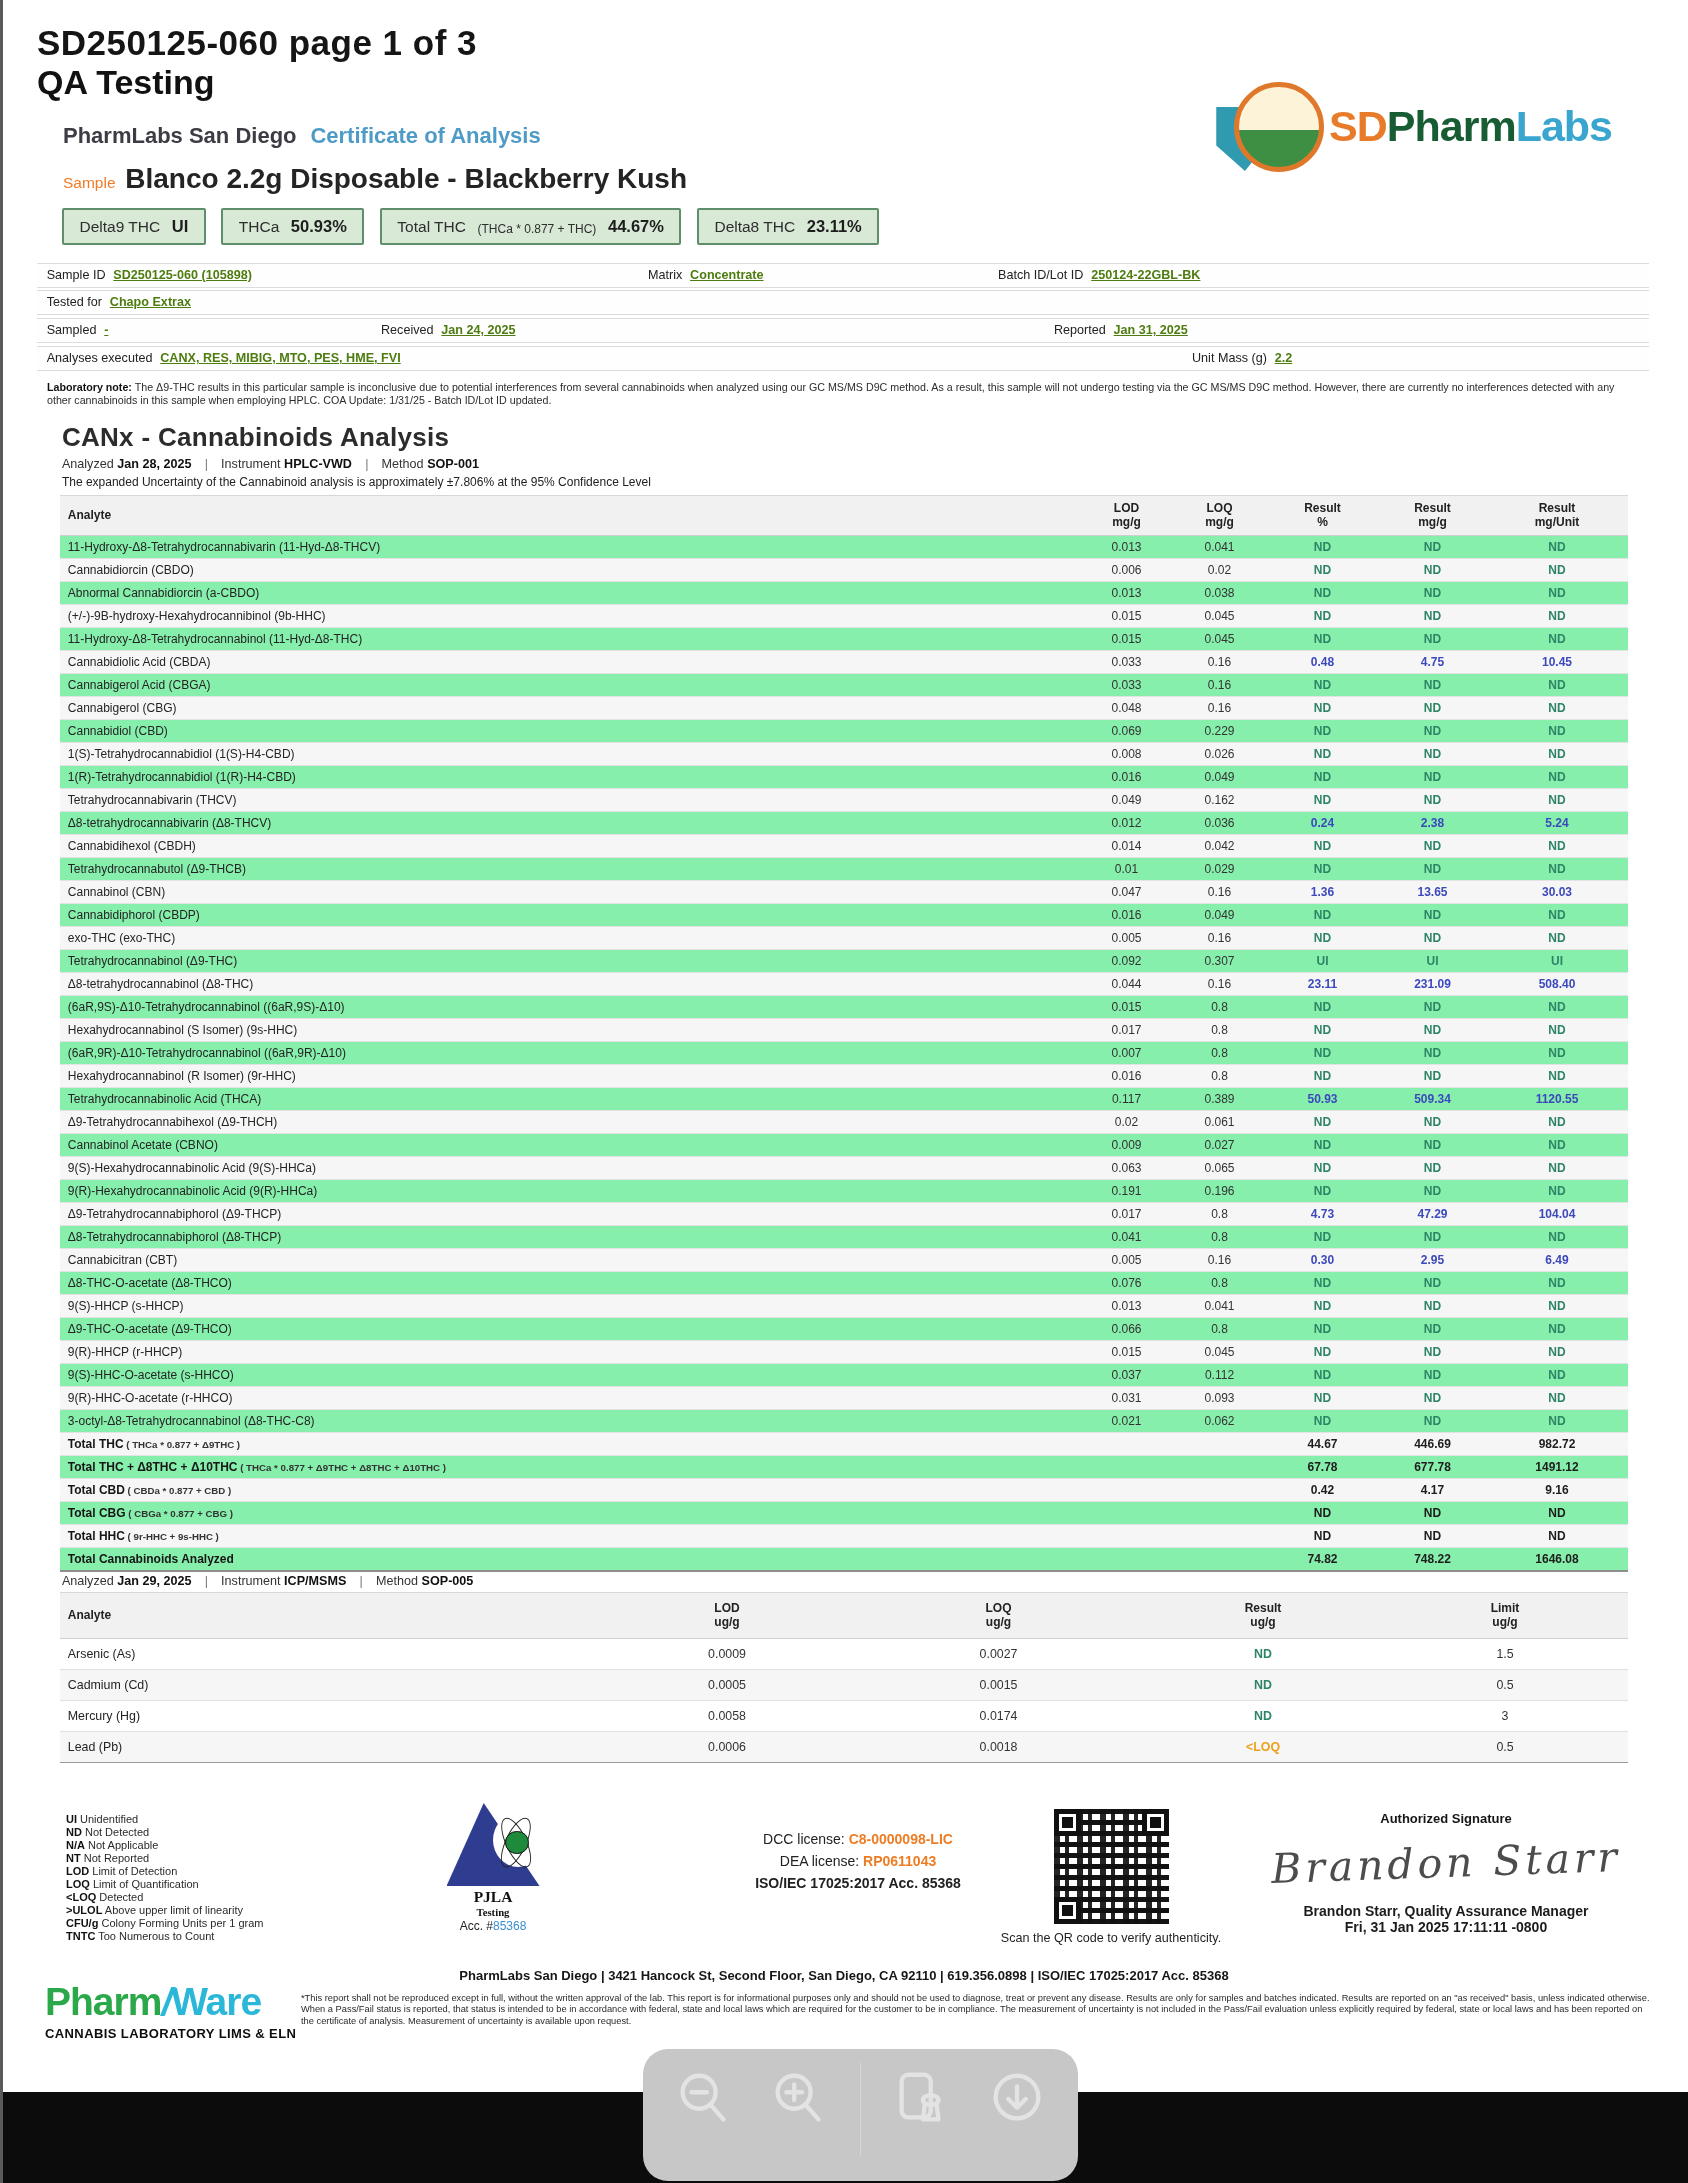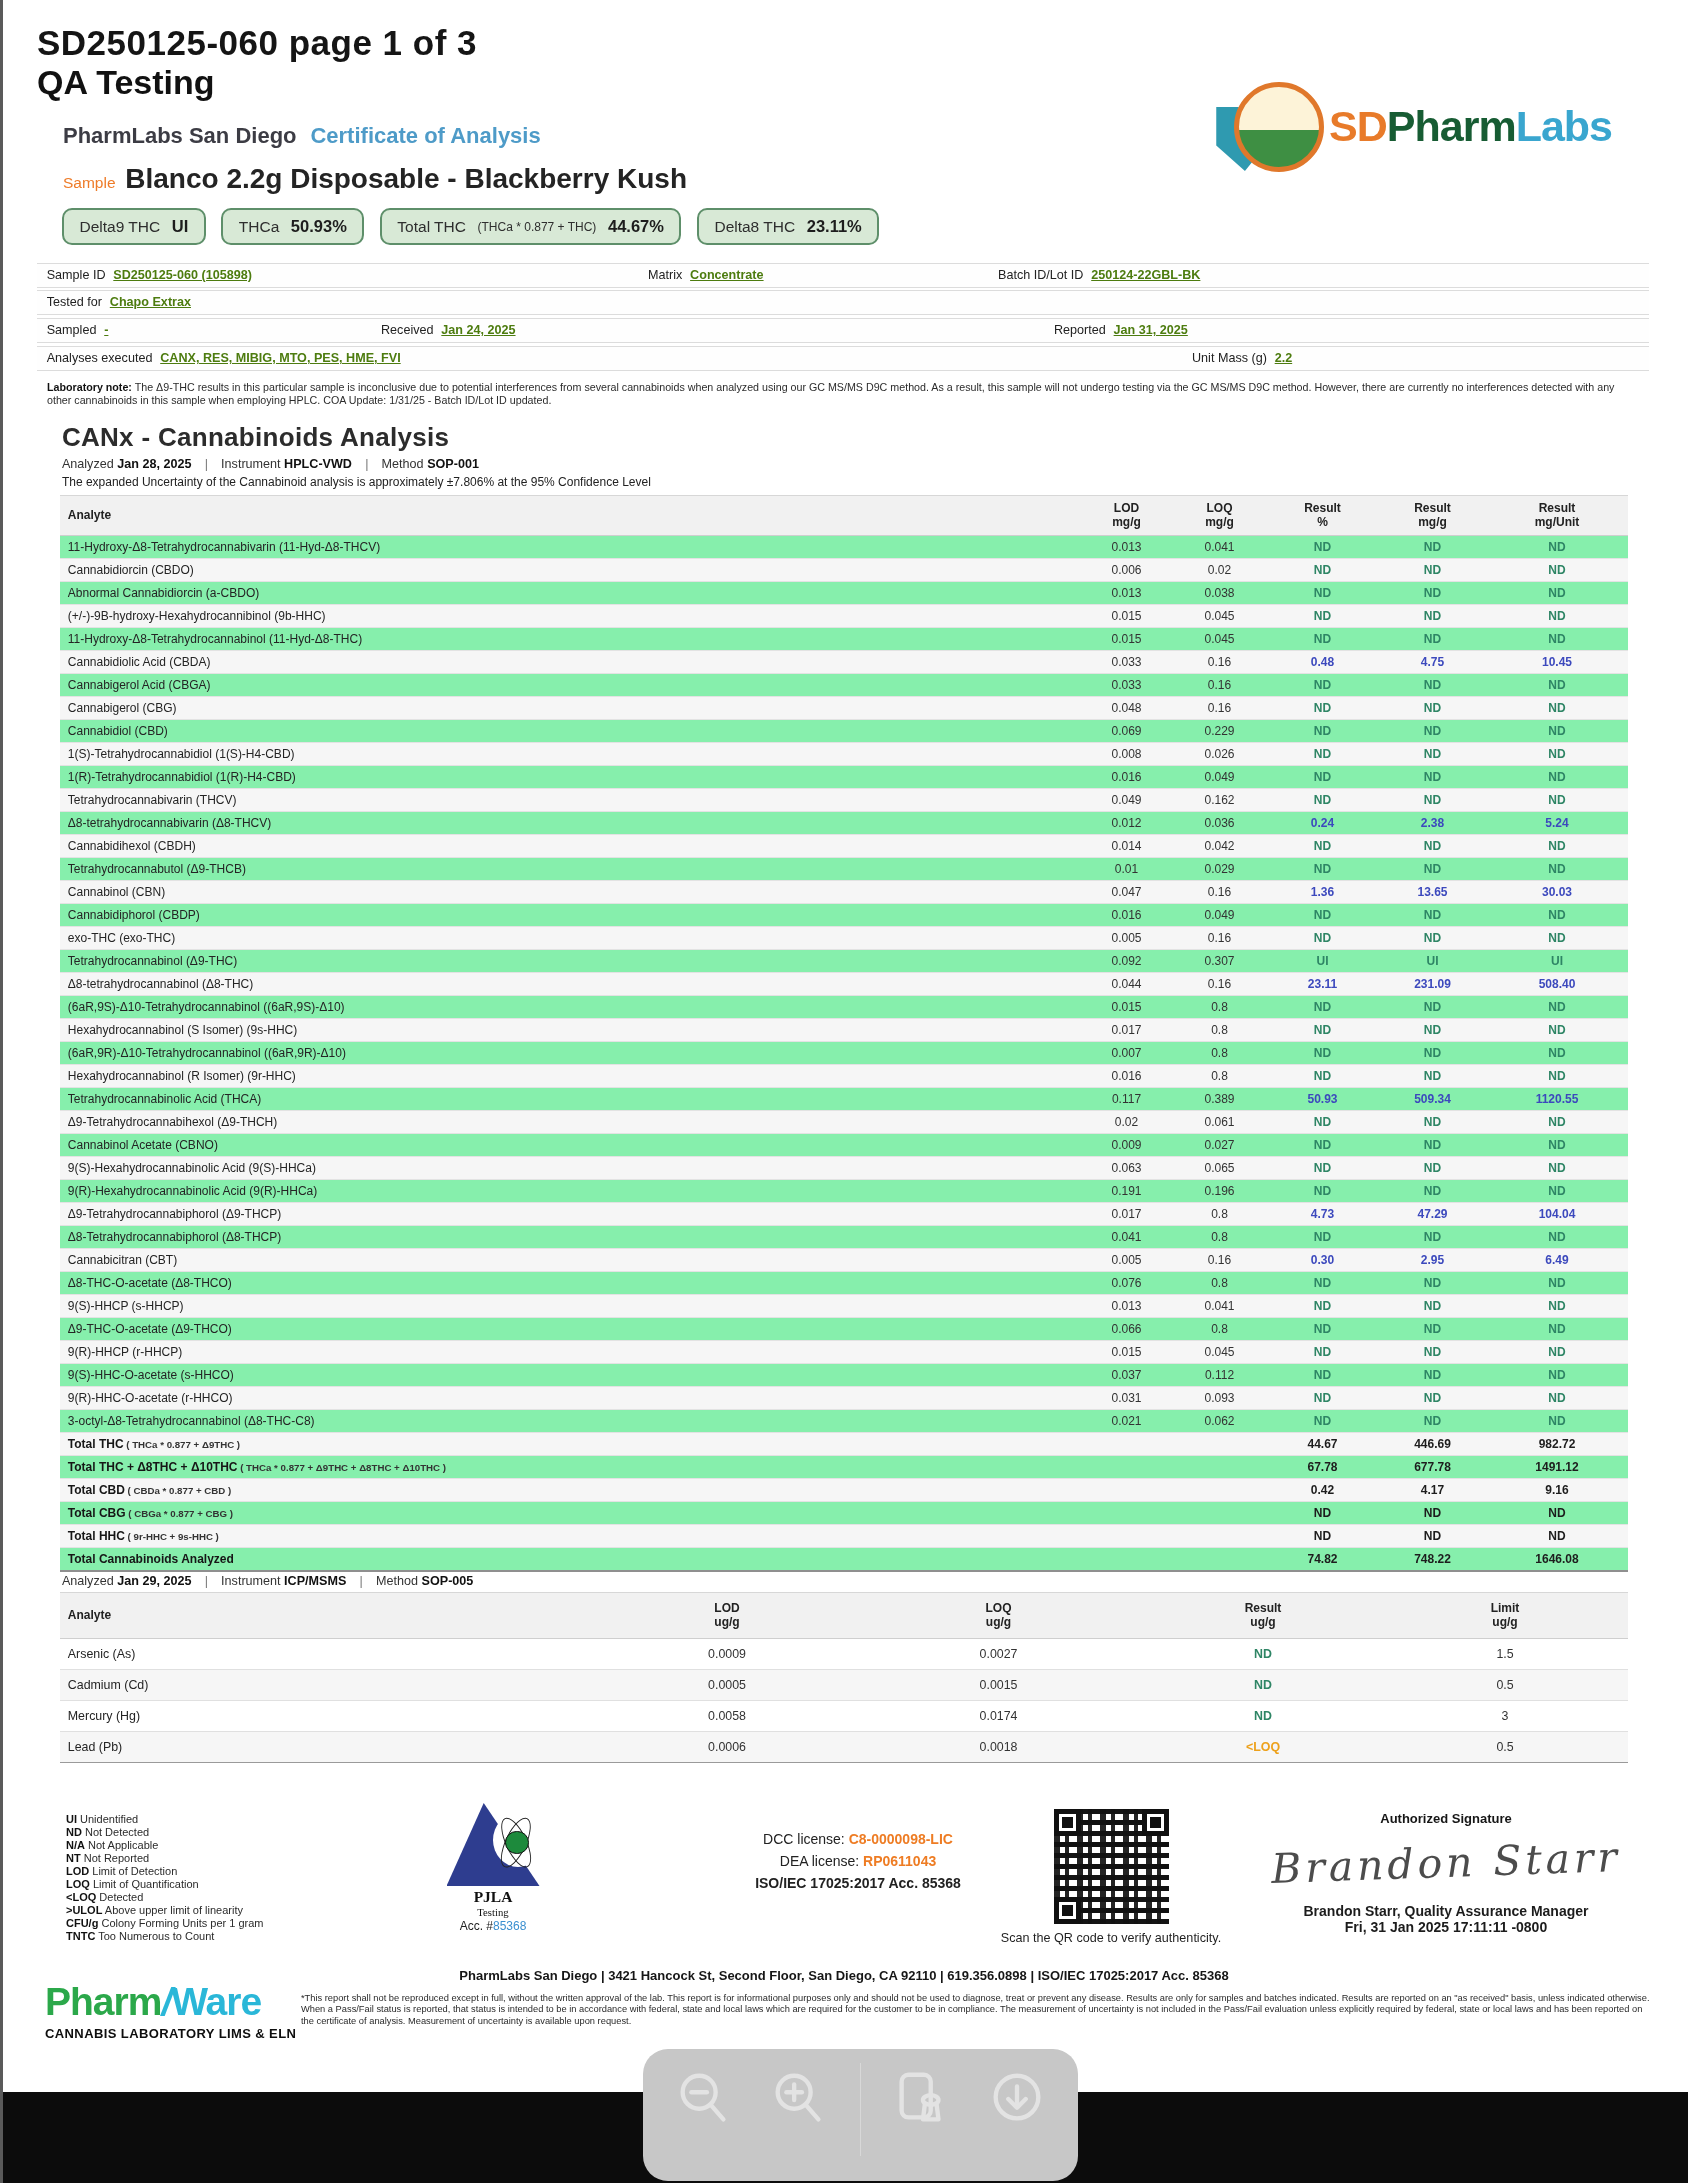--- a/index.html
+++ b/index.html
@@ -21,22 +21,22 @@
   .emblem .ca{position:absolute;left:0;top:29px;width:41px;height:64px;background:#2f9ab0;
     clip-path:polygon(0 0,55% 0,55% 42%,100% 76%,70% 100%,0 60%);}
   .brand-text{font-size:43px;font-weight:700;letter-spacing:-1px;}
   .brand-text .sd{color:#e87b2a;}
   .brand-text .pharm{color:#175c33;}
   .brand-text .labs{color:#3aa6cf;}
   .sampleline{margin:13.6px 0 0 63px;display:flex;align-items:baseline;}
   .sample-tag{color:#ee7b28;font-size:15.5px;margin-right:9.7px;}
   .sample-name{font-size:28px;font-weight:700;color:#242424;}
   .badges{display:flex;gap:15.5px;margin:13.6px 0 0 62px;}
-  .badge{border:2.4px solid #5e8f6a;background:#d8e9d6;border-radius:10px;padding:6.8px 15.5px;
-    display:flex;align-items:center;gap:11.6px;font-size:15.5px;color:#2e2e2e;}
+  .badge{border:2.4px solid #5e8f6a;background:#d8e9d6;border-radius:2px;padding:6.8px 15.5px;
+    display:flex;align-items:flex-end;gap:11.6px;font-size:15.5px;color:#2e2e2e;}
   .badge .formula{font-size:12px;}
   .badge .formula:empty{display:none;}
   .badge b{font-size:16.5px;color:#1d1d1d;}
 
   
   .sinfo{margin:17.5px 39px 0 37px;font-size:12.6px;}
   .sinfo .irow{position:relative;height:23px;line-height:23px;border-top:1px solid #dcdcdc;
     border-bottom:1px solid #dcdcdc;margin-bottom:2.9px;background:#fefefe;padding-left:9.7px;}
   .sinfo .fld{position:absolute;top:0;}
   .sinfo b{margin-left:7.8px;color:#4d7c0f;text-decoration:underline;}
@@ -92,21 +92,21 @@
   .pjla{position:absolute;left:425px;top:0;width:136px;text-align:center;}
   .pjla-art{position:relative;width:93px;height:83px;margin:0 auto;}
   .pjla-tri{width:93px;height:83px;background:#2e3d8f;clip-path:polygon(40% 0,100% 100%,0 100%);}
   .pjla-art::after{content:"";position:absolute;right:-3.9px;top:9.7px;width:50px;height:54px;border-radius:50%;background:#fff;}
   .pjla-atom{position:absolute;right:1.9px;top:19.4px;width:43px;height:39px;z-index:2;}
   .pjla-atom .ball{position:absolute;left:10.7px;top:8.7px;width:21.3px;height:21.3px;border-radius:50%;background:#1d8a3c;border:1.9px solid #111;}
   .pjla-atom i{position:absolute;left:-5.8px;top:9.7px;width:52px;height:19.4px;border:1.9px solid #222;border-radius:50%;}
   .pjla-atom i.o2{transform:rotate(65deg);}
   .pjla-atom i.o1{transform:rotate(-65deg);}
   .pjla-name{font-family:"Liberation Serif",serif;font-weight:700;font-size:15.5px;margin-top:1.9px;color:#111;}
-  .pjla-sub{font-family:"Liberation Serif",serif;font-weight:400;font-size:10.7px;color:#111;}
+  .pjla-sub{font-family:"Liberation Serif",serif;font-weight:700;font-size:10.7px;color:#111;}
   .pjla-acc{font-size:12px;margin-top:1px;color:#222;}
   .pjla-acc b{font-weight:400;color:#3a8fd0;}
   .lic{position:absolute;left:858px;top:25px;transform:translateX(-50%);text-align:center;
     font-size:14px;line-height:22px;color:#222;white-space:nowrap;}
   .lic .orange{color:#ee7c23;font-weight:600;}
   .lic .iso{font-weight:600;}
   .qr{position:absolute;left:1054px;top:5.8px;width:115px;height:115px;background:
       repeating-linear-gradient(90deg,rgba(17,17,17,.92) 0 5.8px,transparent 5.8px 10.7px,rgba(17,17,17,.92) 10.7px 14.6px,transparent 14.6px 23px),
       repeating-linear-gradient(0deg,#141414 0 4.9px,#fff 4.9px 10.7px,#101010 10.7px 16.5px,#fff 16.5px 22px);}
   .qr .f{position:absolute;width:27px;height:27px;border:5.8px solid #101010;background:#fff;box-sizing:border-box;}

